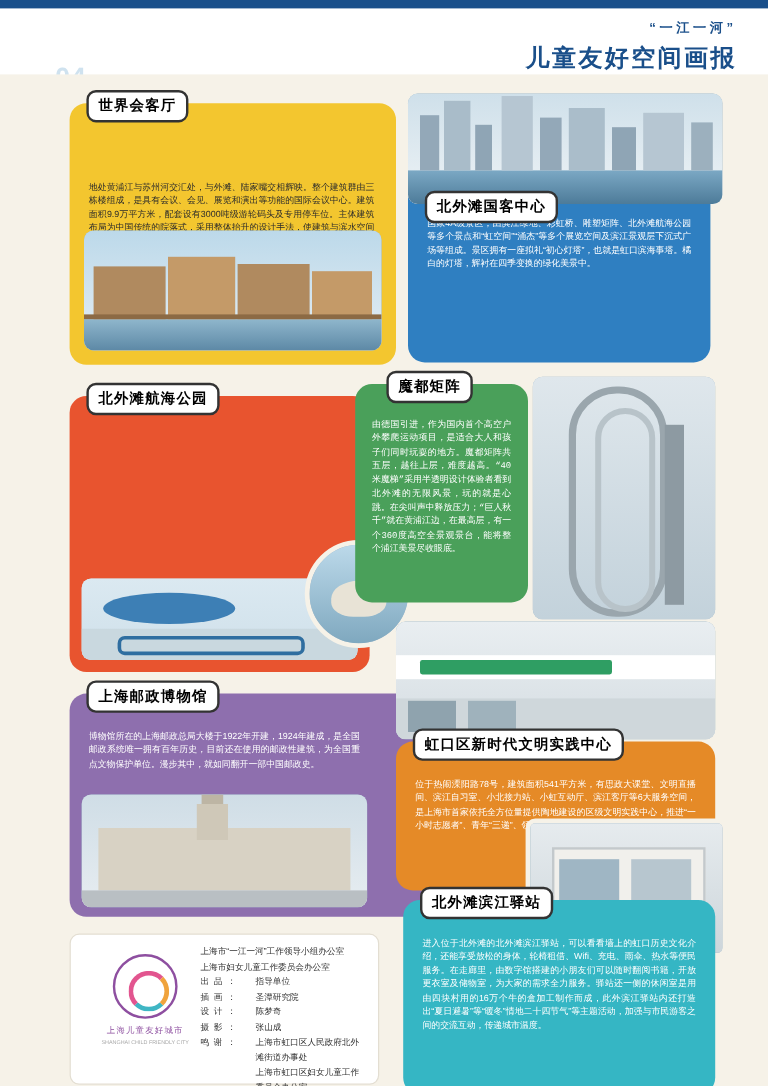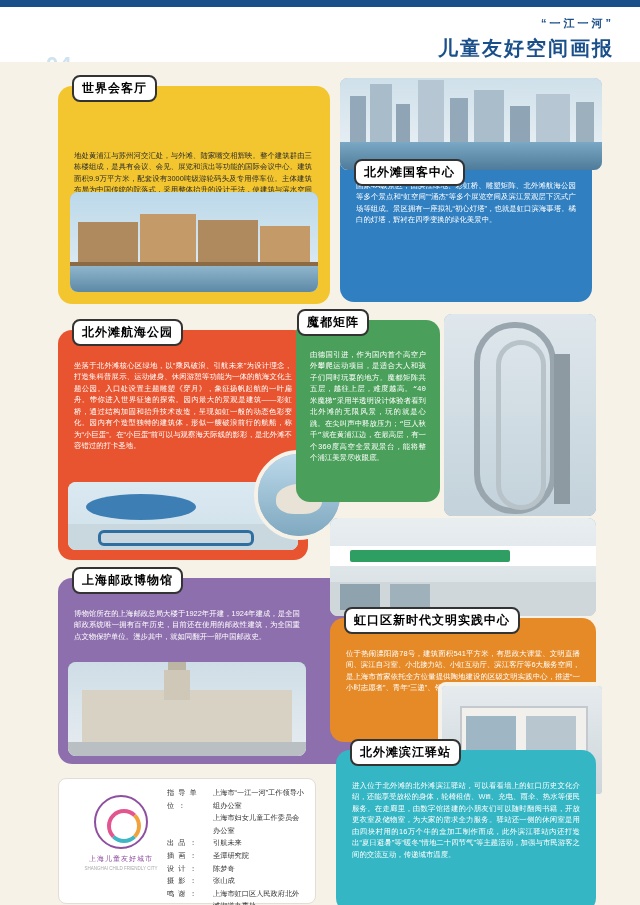--- a/index.html
+++ b/index.html
@@ -149,35 +149,34 @@
       <div class="bldg" style="left:78px;bottom:30%;width:26px;height:62px;background:#b6c6d2;"></div>
       <div class="bldg" style="left:110px;bottom:30%;width:18px;height:44px;background:#93a8b8;"></div>
       <div class="bldg" style="left:134px;bottom:30%;width:30px;height:52px;background:#aabdca;"></div>
       <div class="bldg" style="left:170px;bottom:30%;width:20px;height:36px;background:#8fa5b5;"></div>
       <div class="bldg" style="left:196px;bottom:30%;width:34px;height:48px;background:#b6c6d2;"></div>
       <div class="bldg" style="left:236px;bottom:30%;width:18px;height:40px;background:#9cb0be;"></div>
     </div>
 
     <div class="card" style="left:58px;top:268px;width:250px;height:230px;background:#e8542f;">
       <div class="card-title" style="left:14px;top:-11px;">北外滩航海公园</div>
-      <div class="card-body" style="position:absolute;left:6px;top:24px;width:238px;height:126px;color:#ffffff;">坐落于北外滩核心区绿地，以“乘风破浪、引航未来”为设计理念，打造集科普展示、运动健身、休闲游憩等功能为一体的航海文化主题公园。入口处设置主题雕塑《穿月》，象征扬帆起航的一叶扁舟。带你进入世界征途的探索。园内最大的景观是建筑——彩虹桥，通过结构加固和抬升技术改造，呈现如虹一般的动态色彩变化。园内有个造型独特的建筑体，形似一艘破浪前行的航船，称为“小巨蛋”。在“小巨蛋”前可以与观察海天际线的影彩，是北外滩不容错过的打卡圣地。</div>
       <div class="photo" style="left:10px;top:152px;width:230px;height:68px;background:#cfe3ee;">
         <div style="position:absolute;inset:0;background:linear-gradient(#dbe9f1,#cfe0ea);"></div>
         <div style="position:absolute;left:18px;top:12px;width:110px;height:26px;border-radius:50%;background:#3d7fb5;"></div>
         <div style="position:absolute;left:0;bottom:0;width:100%;height:26px;background:#c9d8df;"></div>
         <div style="position:absolute;left:30px;bottom:4px;width:150px;height:10px;border-radius:6px;border:3px solid #2f6ea0;"></div>
       </div>
     </div>
     <div class="photo round" style="left:254px;top:388px;width:82px;height:82px;border:4px solid #f6f2e8;">
       <div style="position:absolute;inset:0;background:linear-gradient(#bcd9ea,#7fa8bf);"></div>
       <div style="position:absolute;left:18px;top:30px;width:46px;height:30px;border-radius:50% 50% 40% 40%;background:#e8e3d6;"></div>
     </div>
 
     <div class="card" style="left:296px;top:258px;width:144px;height:182px;background:#4aa05a;">
-      <div class="card-title" style="left:1px;top:-11px;">魔都矩阵</div>
+      <div class="card-title" style="left:26px;top:-11px;">魔都矩阵</div>
       <div class="card-body" style="position:absolute;left:4px;top:24px;width:136px;height:152px;color:#ffffff;font-family:Liberation Mono, monospace;">由德国引进，作为国内首个高空户外攀爬运动项目，是适合大人和孩子们同时玩耍的地方。魔都矩阵共五层，越往上层，难度越高。“40米魔梯”采用半透明设计体验者看到北外滩的无限风景，玩的就是心跳。在尖叫声中释放压力；“巨人秋千”就在黄浦江边，在最高层，有一个360度高空全景观景台，能将整个浦江美景尽收眼底。</div>
     </div>
     <div class="photo" style="left:444px;top:252px;width:152px;height:202px;">
       <div style="position:absolute;inset:0;background:linear-gradient(#dfe7ec,#c3d2db);"></div>
       <div style="position:absolute;left:30px;top:8px;width:70px;height:180px;border:6px solid #9aa6ad;border-radius:40px;"></div>
       <div style="position:absolute;left:52px;top:26px;width:40px;height:160px;border:5px solid #b8c3c9;border-radius:30px;"></div>
       <div style="position:absolute;left:110px;top:40px;width:16px;height:150px;background:#8d9aa2;"></div>
     </div>
 
     <div class="card" style="left:58px;top:516px;width:301px;height:186px;background:#8e6fae;">
@@ -217,27 +216,26 @@
     </div>
 
     <div class="footer" style="left:58px;top:716px;width:258px;height:126px;">
       <div class="footer-logo">
         <div class="logo-circle"></div>
         <div class="logo-text">上海儿童友好城市</div>
         <div class="logo-sub">SHANGHAI CHILD FRIENDLY CITY</div>
       </div>
       <div class="credits" style="left:108px;top:8px;">
         <div class="credit-row">
-          <div class="credit-label">指导单位：</div>
           <div class="credit-val" style="white-space:pre-line;">上海市“一江一河”工作领导小组办公室
 上海市妇女儿童工作委员会办公室</div>
         </div>
         <div class="credit-row">
           <div class="credit-label">出品：</div>
-          <div class="credit-val">引航未来</div>
+          <div class="credit-val">指导单位</div>
         </div>
         <div class="credit-row">
           <div class="credit-label">插画：</div>
           <div class="credit-val">圣潭研究院</div>
         </div>
         <div class="credit-row">
           <div class="credit-label">设计：</div>
           <div class="credit-val">陈梦奇</div>
         </div>
         <div class="credit-row">

